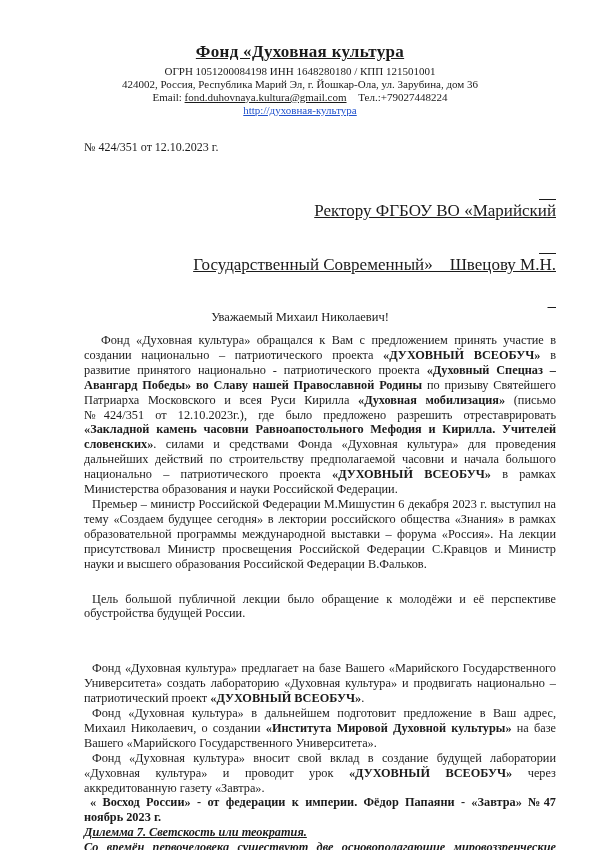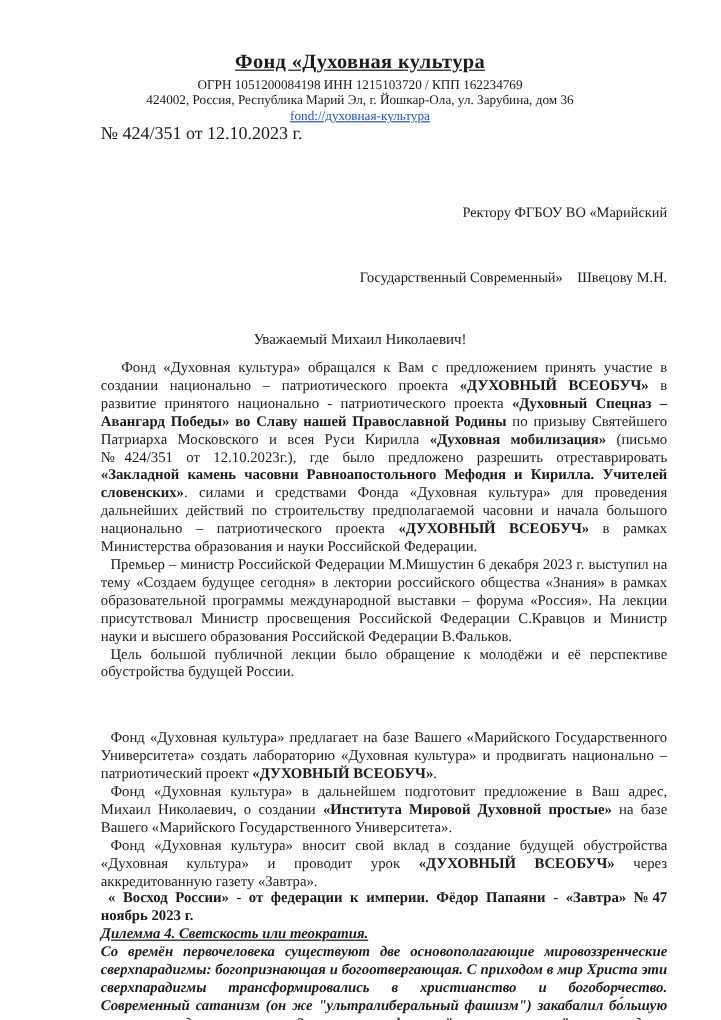--- a/index.html
+++ b/index.html
@@ -21,65 +21,71 @@
     font-weight: bold;
     text-decoration: underline;
     letter-spacing: 0.3px;
     margin-bottom: 3px;
     white-space: nowrap;
   }
   .org-line { font-size: 11px; line-height: 13px; white-space: nowrap; }
   .email-link { text-decoration: underline; }
   .phone { margin-left: 9px; }
   .website-link { text-decoration: underline; cursor: pointer; }
-  .reference { font-size: 15px; margin-top: 0; }
+  .reference { font-size: 12px; margin-top: 23px; }
   .addressee {
     text-align: right;
-    font-size: 12px;
+    font-size: 17px;
     line-height: 18px;
     margin-top: 11px;
     white-space: pre;
+    text-decoration: underline;
   }
   .salutation { text-align: center; font-size: 12.5px; }
   .letter-body {
     margin-top: 8px;
     font-size: 12.3px;
     line-height: 14.9px;
     text-align: justify;
   }
   .para { margin: 0; }
 </style>
 </head>
 <body>
 
 <div class="page" style="background: rgb(255, 255, 255); color: rgb(27, 27, 27);">
 
   <header class="org-header centered-block">
     <div class="org-title">Фонд «Духовная культура</div>
-    <div class="org-line">ОГРН 1051200084198 ИНН 1215103720 / КПП 162234769</div>
+    <div class="org-line">ОГРН 1051200084198 ИНН 1648280180 / КПП 121501001</div>
     <div class="org-line">424002, Россия, Республика Марий Эл, г. Йошкар-Ола, ул. Зарубина, дом 36</div>
     <div class="org-line">
-      <span class="website-link" style="color: rgb(33, 82, 204);">fond://духовная-культура</span>
+      <span>Email:</span>
+      <span class="email-link">fond.duhovnaya.kultura@gmail.com</span>
+      <span class="phone">Тел.:+79027448224</span>
+    </div>
+    <div class="org-line">
+      <span class="website-link" style="color: rgb(33, 82, 204);">http://духовная-культура</span>
     </div>
   </header>
 
   <div class="reference">№ 424/351 от 12.10.2023 г.</div>
 
   <div class="addressee">
     <div>Ректору ФГБОУ ВО «Марийский</div>
     <div>Государственный Современный»    Швецову М.Н.</div>
   </div>
 
   <div class="salutation centered-block">Уважаемый Михаил Николаевич!</div>
 
   <main class="letter-body">
       <p class="para" style="text-indent: 17px;"><span>Фонд «Духовная культура» обращался к Вам с предложением принять участие в создании национально – патриотического проекта </span><span style="font-weight: bold;">«ДУХОВНЫЙ ВСЕОБУЧ»</span><span> в развитие принятого национально -  патриотического проекта </span><span style="font-weight: bold;">«Духовный Спецназ – Авангард Победы» во Славу нашей Православной Родины</span><span>  по призыву Святейшего Патриарха Московского и всея Руси Кирилла </span><span style="font-weight: bold;">«Духовная мобилизация»</span><span> (письмо №424/351 от 12.10.2023г.), где было предложено разрешить отреставрировать </span><span style="font-weight: bold;">«Закладной камень часовни Равноапостольного Мефодия и Кирилла. Учителей словенских»</span><span>. силами и средствами Фонда «Духовная культура» для проведения дальнейших действий по строительству предполагаемой часовни и начала большого национально – патриотического проекта </span><span style="font-weight: bold;">«ДУХОВНЫЙ ВСЕОБУЧ»</span><span> в рамках Министерства образования и науки Российской Федерации.</span></p>
       <p class="para" style="text-indent: 8px;"><span>Премьер – министр Российской Федерации М.Мишустин 6 декабря 2023 г. выступил на тему «Создаем будущее сегодня» в лектории российского общества «Знания» в рамках образовательной программы международной выставки – форума «Россия».  На лекции присутствовал Министр просвещения Российской Федерации С.Кравцов и Министр науки и высшего образования Российской Федерации В.Фальков.</span></p>
-      <p class="para" style="text-indent: 8px;"><span>Цель большой публичной лекции было обращение к молодёжи и её перспективе обустройства будущей России.</span></p>
+      <p class="para" style="text-indent: 8px; margin-top: 20px;"><span>Цель большой публичной лекции было обращение к молодёжи и её перспективе обустройства будущей России.</span></p>
       <p class="para" style="text-indent: 8px; margin-top: 40px;"><span>Фонд «Духовная культура» предлагает на базе Вашего «Марийского Государственного Университета»  создать лабораторию «Духовная культура» и продвигать национально – патриотический проект </span><span style="font-weight: bold;">«ДУХОВНЫЙ ВСЕОБУЧ»</span><span>.</span></p>
-      <p class="para" style="text-indent: 8px;"><span>Фонд «Духовная культура» в дальнейшем  подготовит предложение в Ваш адрес, Михаил Николаевич, о создании </span><span style="font-weight: bold;">«Института Мировой Духовной простые»</span><span> на базе Вашего «Марийского Государственного Университета».</span></p>
-      <p class="para" style="text-indent: 8px;"><span>Фонд «Духовная культура» вносит свой вклад в создание будущей обустройства «Духовная культура» и проводит урок </span><span style="font-weight: bold;">«ДУХОВНЫЙ ВСЕОБУЧ»</span><span> через аккредитованную газету «Завтра».</span></p>
+      <p class="para" style="text-indent: 8px;"><span>Фонд «Духовная культура» в дальнейшем  подготовит предложение в Ваш адрес, Михаил Николаевич, о создании </span><span style="font-weight: bold;">«Института Мировой Духовной культуры»</span><span> на базе Вашего «Марийского Государственного Университета».</span></p>
+      <p class="para" style="text-indent: 8px;"><span>Фонд «Духовная культура» вносит свой вклад в создание будущей лаборатории «Духовная культура» и проводит урок </span><span style="font-weight: bold;">«ДУХОВНЫЙ ВСЕОБУЧ»</span><span> через аккредитованную газету «Завтра».</span></p>
       <p class="para" style="text-indent: 6px;"><span style="font-weight: bold;">« Восход России» - от федерации к империи. Фёдор Папаяни - «Завтра» №47 ноябрь 2023 г.</span></p>
-      <p class="para" style="text-indent: 0px;"><span style="font-weight: bold; font-style: italic; text-decoration: underline;">Дилемма 4. Светскость или теократия.</span></p>
+      <p class="para" style="text-indent: 0px;"><span style="font-weight: bold; font-style: italic; text-decoration: underline;">Дилемма 7. Светскость или теократия.</span></p>
       <p class="para" style="text-indent: 0px;"><span style="font-weight: bold; font-style: italic;">Со времён первочеловека существуют две основополагающие мировоззренческие сверхпарадигмы: богопризнающая и богоотвергающая. С приходом в мир Христа эти сверхпарадигмы трансформировались в христианство и богоборчество. Современный сатанизм (он же "ультралиберальный фашизм") закабалил бо́льшую часть народов планеты. Знаменитая фраза "конец истории" утверждает всемирную победу сатанизма. Основные опоры сатанизма — материальные соблазны, ложь и ненависть, которые "коллективный Запад" вполне откровенно демонстрирует в</span></p>
     </main>
 
 </div>
 
 </body></html>

